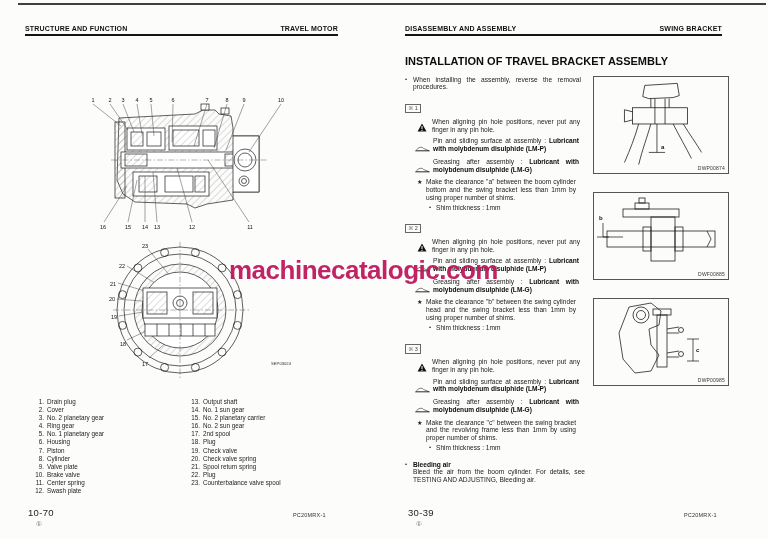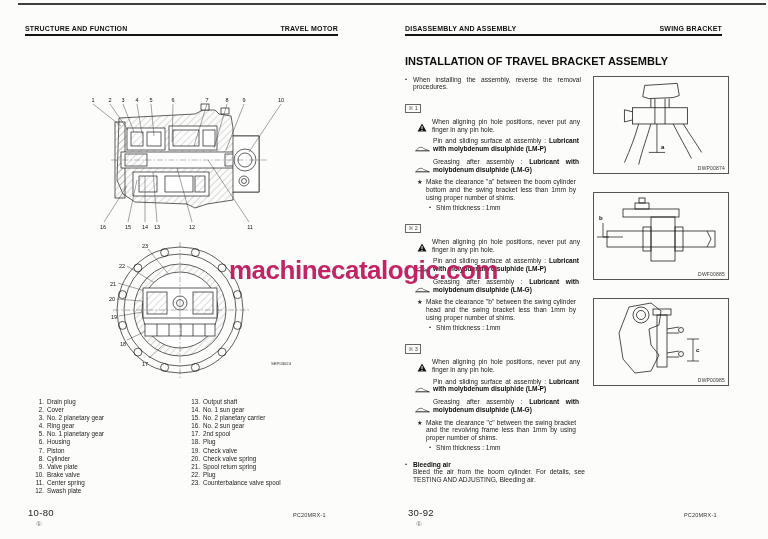--- a/index.html
+++ b/index.html
@@ -318,21 +318,21 @@
         <span class="num">22.</span>
         <span class="txt">Plug</span>
       </div>
 
       <div class="part-row">
         <span class="num">23.</span>
         <span class="txt">Counterbalance valve spool</span>
       </div>
     </div>
 
-  <div class="foot-page" style="left:28px;top:507px;">10-80</div>
+  <div class="foot-page" style="left:28px;top:507px;">10-70</div>
   <div class="foot-ed" style="left:36px;top:520px;">①</div>
   <div class="foot-model" style="left:293px;top:512px;">PC20MRX-1</div>
 
   <div class="pg-header right">
     <span>DISASSEMBLY AND ASSEMBLY</span>
     <span>SWING BRACKET</span>
   </div>
   <div class="pg-rule right"></div>
 
   <div class="rp-title">INSTALLATION OF TRAVEL BRACKET ASSEMBLY</div>
@@ -537,18 +537,18 @@
       <g stroke="#111" stroke-width="0.7">
         <line x1="98" y1="40" x2="98" y2="62"></line>
         <line x1="92" y1="40" x2="104" y2="40"></line>
         <line x1="92" y1="62" x2="104" y2="62"></line>
       </g>
       <text x="101" y="53" font-size="6" font-weight="bold" fill="#111">c</text>
     </svg>
     <span class="fig-id">DWP00985</span>
   </div>
 
-  <div class="foot-page" style="left:408px;top:507px;">30-92</div>
+  <div class="foot-page" style="left:408px;top:507px;">30-39</div>
   <div class="foot-ed" style="left:416px;top:520px;">①</div>
   <div class="foot-model" style="left:684px;top:512px;">PC20MRX-1</div>
 
   <div class="watermark" style="color: #be185d;">machinecatalogic.com</div>
 </div>
 
 </body></html>

